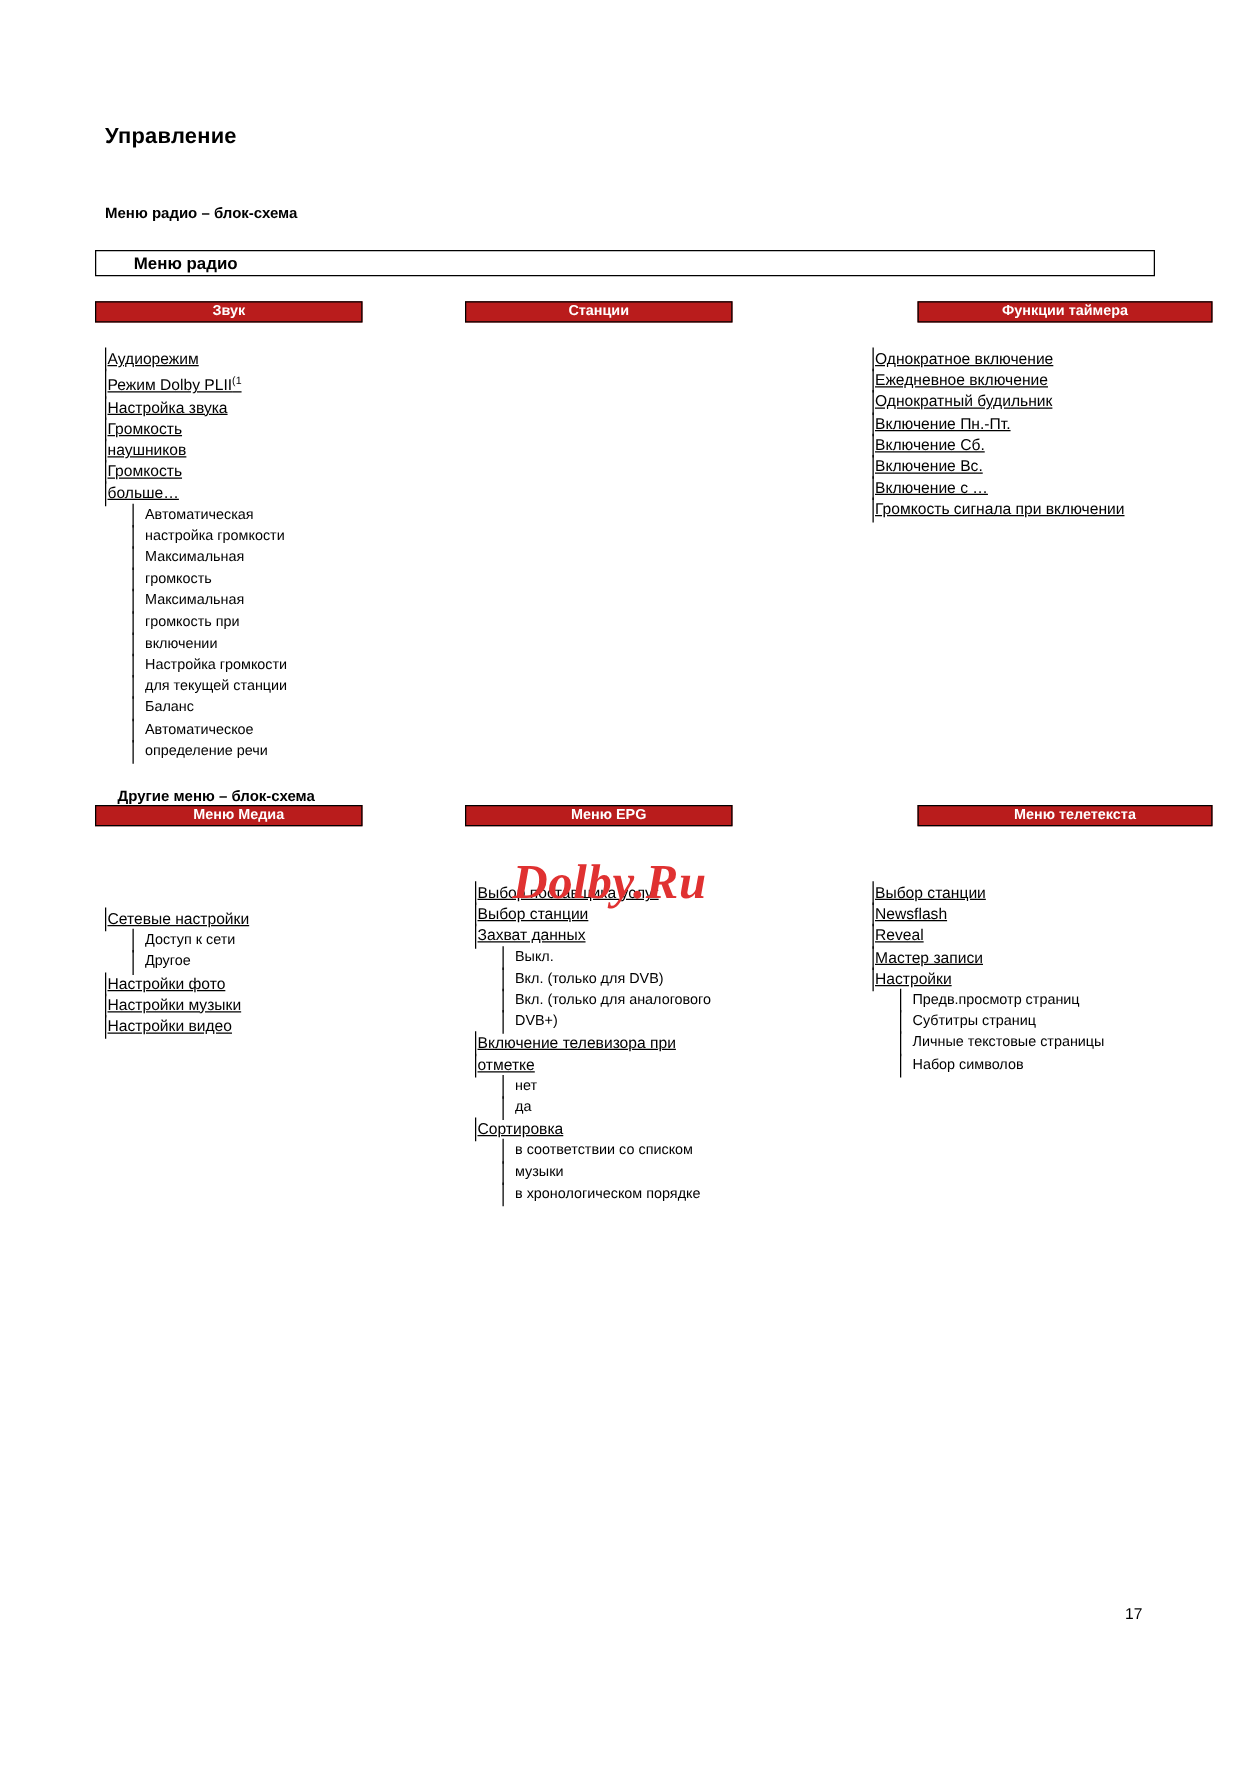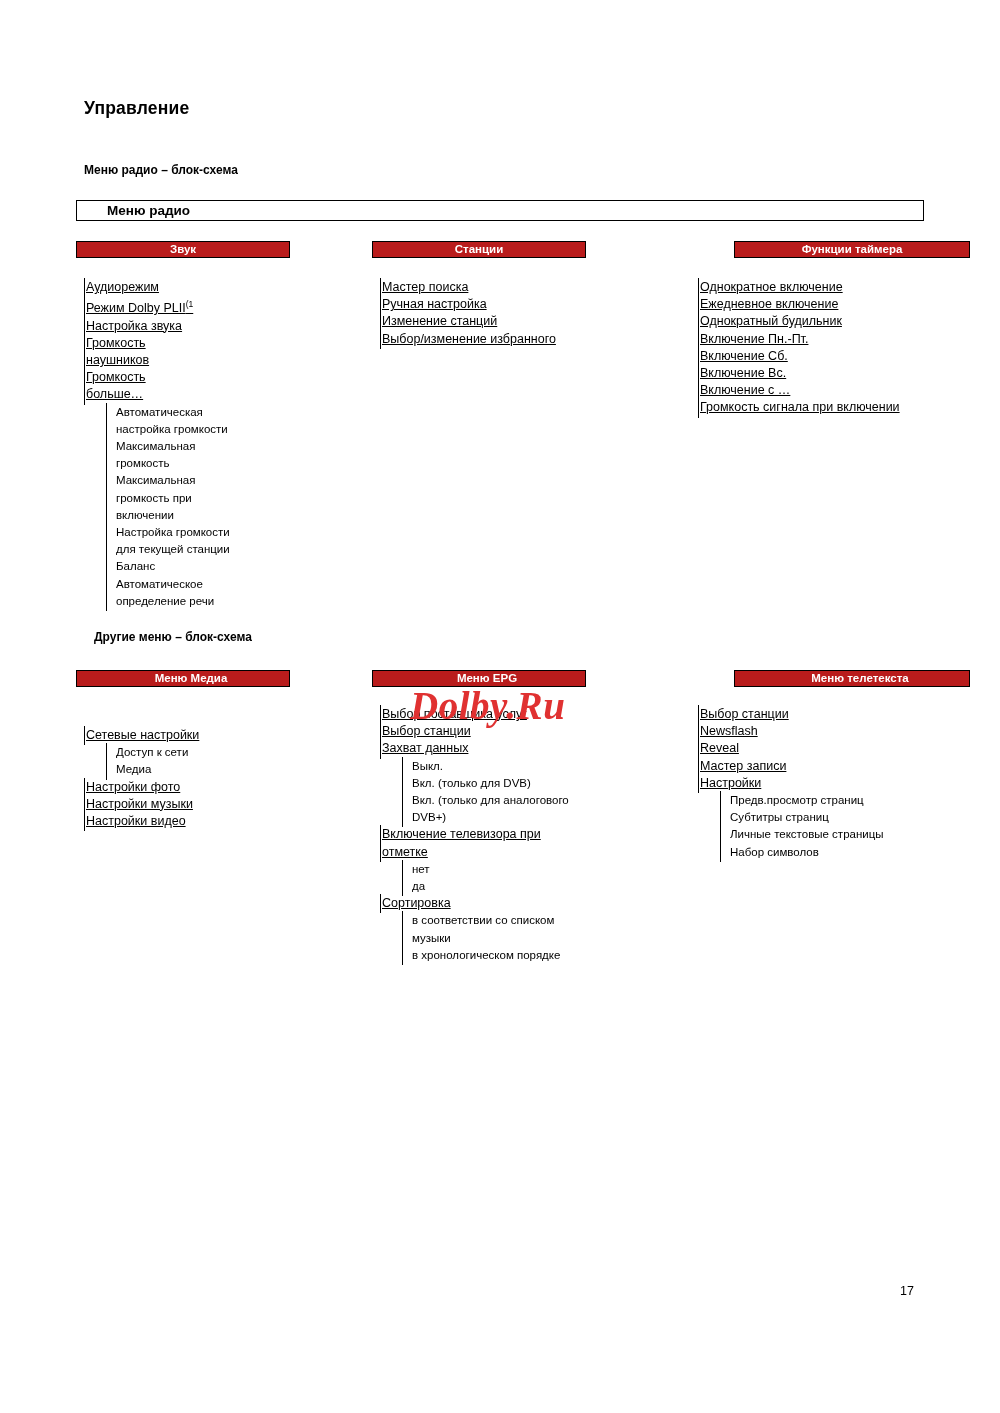--- a/index.html
+++ b/index.html
@@ -65,21 +65,21 @@
     font-size: 11.5px;
     font-weight: bold;
     text-align: center;
     line-height: 15px;
   }
   .col-a { left: 76px; width: 214px; }
   .col-b { left: 372px; width: 214px; }
   .col-c { left: 690px; width: 236px; margin-left: 44px; }
 
   .r1 { top: 241px; }
-  .r2 { top: 670px; padding-left: 16px; }
+  .r2 { top: 644px; padding-left: 16px; }
 
   
   .list {
     position: absolute;
     font-size: 12.5px;
     line-height: 17.2px;
     white-space: nowrap;
   }
   .list .lvl0 {
     position: relative;
@@ -174,26 +174,20 @@
     <div class="lvl1"><span>Максимальная</span></div>
     <div class="lvl1"><span>громкость при</span></div>
     <div class="lvl1"><span>включении</span></div>
     <div class="lvl1"><span>Настройка громкости</span></div>
     <div class="lvl1"><span>для текущей станции</span></div>
     <div class="lvl1"><span>Баланс</span></div>
     <div class="lvl1"><span>Автоматическое</span></div>
     <div class="lvl1"><span>определение речи</span></div>
   </div>
 
-  <div class="list lb">
-    <div class="lvl0"><span>Мастер поиска</span></div>
-    <div class="lvl0"><span>Ручная настройка</span></div>
-    <div class="lvl0"><span>Изменение станций</span></div>
-    <div class="lvl0"><span>Выбор/изменение избранного</span></div>
-  </div>
 
   <div class="list lc">
     <div class="lvl0"><span>Однократное включение</span></div>
     <div class="lvl0"><span>Ежедневное включение</span></div>
     <div class="lvl0"><span>Однократный будильник</span></div>
     <div class="lvl0"><span>Включение Пн.-Пт.</span></div>
     <div class="lvl0"><span>Включение Сб.</span></div>
     <div class="lvl0"><span>Включение Вс.</span></div>
     <div class="lvl0"><span>Включение с …</span></div>
     <div class="lvl0"><span>Громкость сигнала при включении</span></div>
@@ -201,21 +195,21 @@
 
   <div class="h2 h2-other">Другие меню – блок-схема</div>
 
   <div class="colhead col-a r2">Меню Медиа</div>
   <div class="colhead col-b r2">Меню EPG</div>
   <div class="colhead col-c r2">Меню телетекста</div>
 
   <div class="list ld">
     <div class="lvl0"><span>Сетевые настройки</span></div>
     <div class="lvl1"><span>Доступ к сети</span></div>
-    <div class="lvl1"><span>Медиа</span></div>
+    <div class="lvl1"><span>Другое</span></div>
     <div class="lvl0"><span>Настройки фото</span></div>
     <div class="lvl0"><span>Настройки музыки</span></div>
     <div class="lvl0"><span>Настройки видео</span></div>
   </div>
 
   <div class="list le">
     <div class="lvl0"><span>Выбор поставщика услуг</span></div>
     <div class="lvl0"><span>Выбор станции</span></div>
     <div class="lvl0"><span>Захват данных</span></div>
     <div class="lvl1"><span>Выкл.</span></div>

